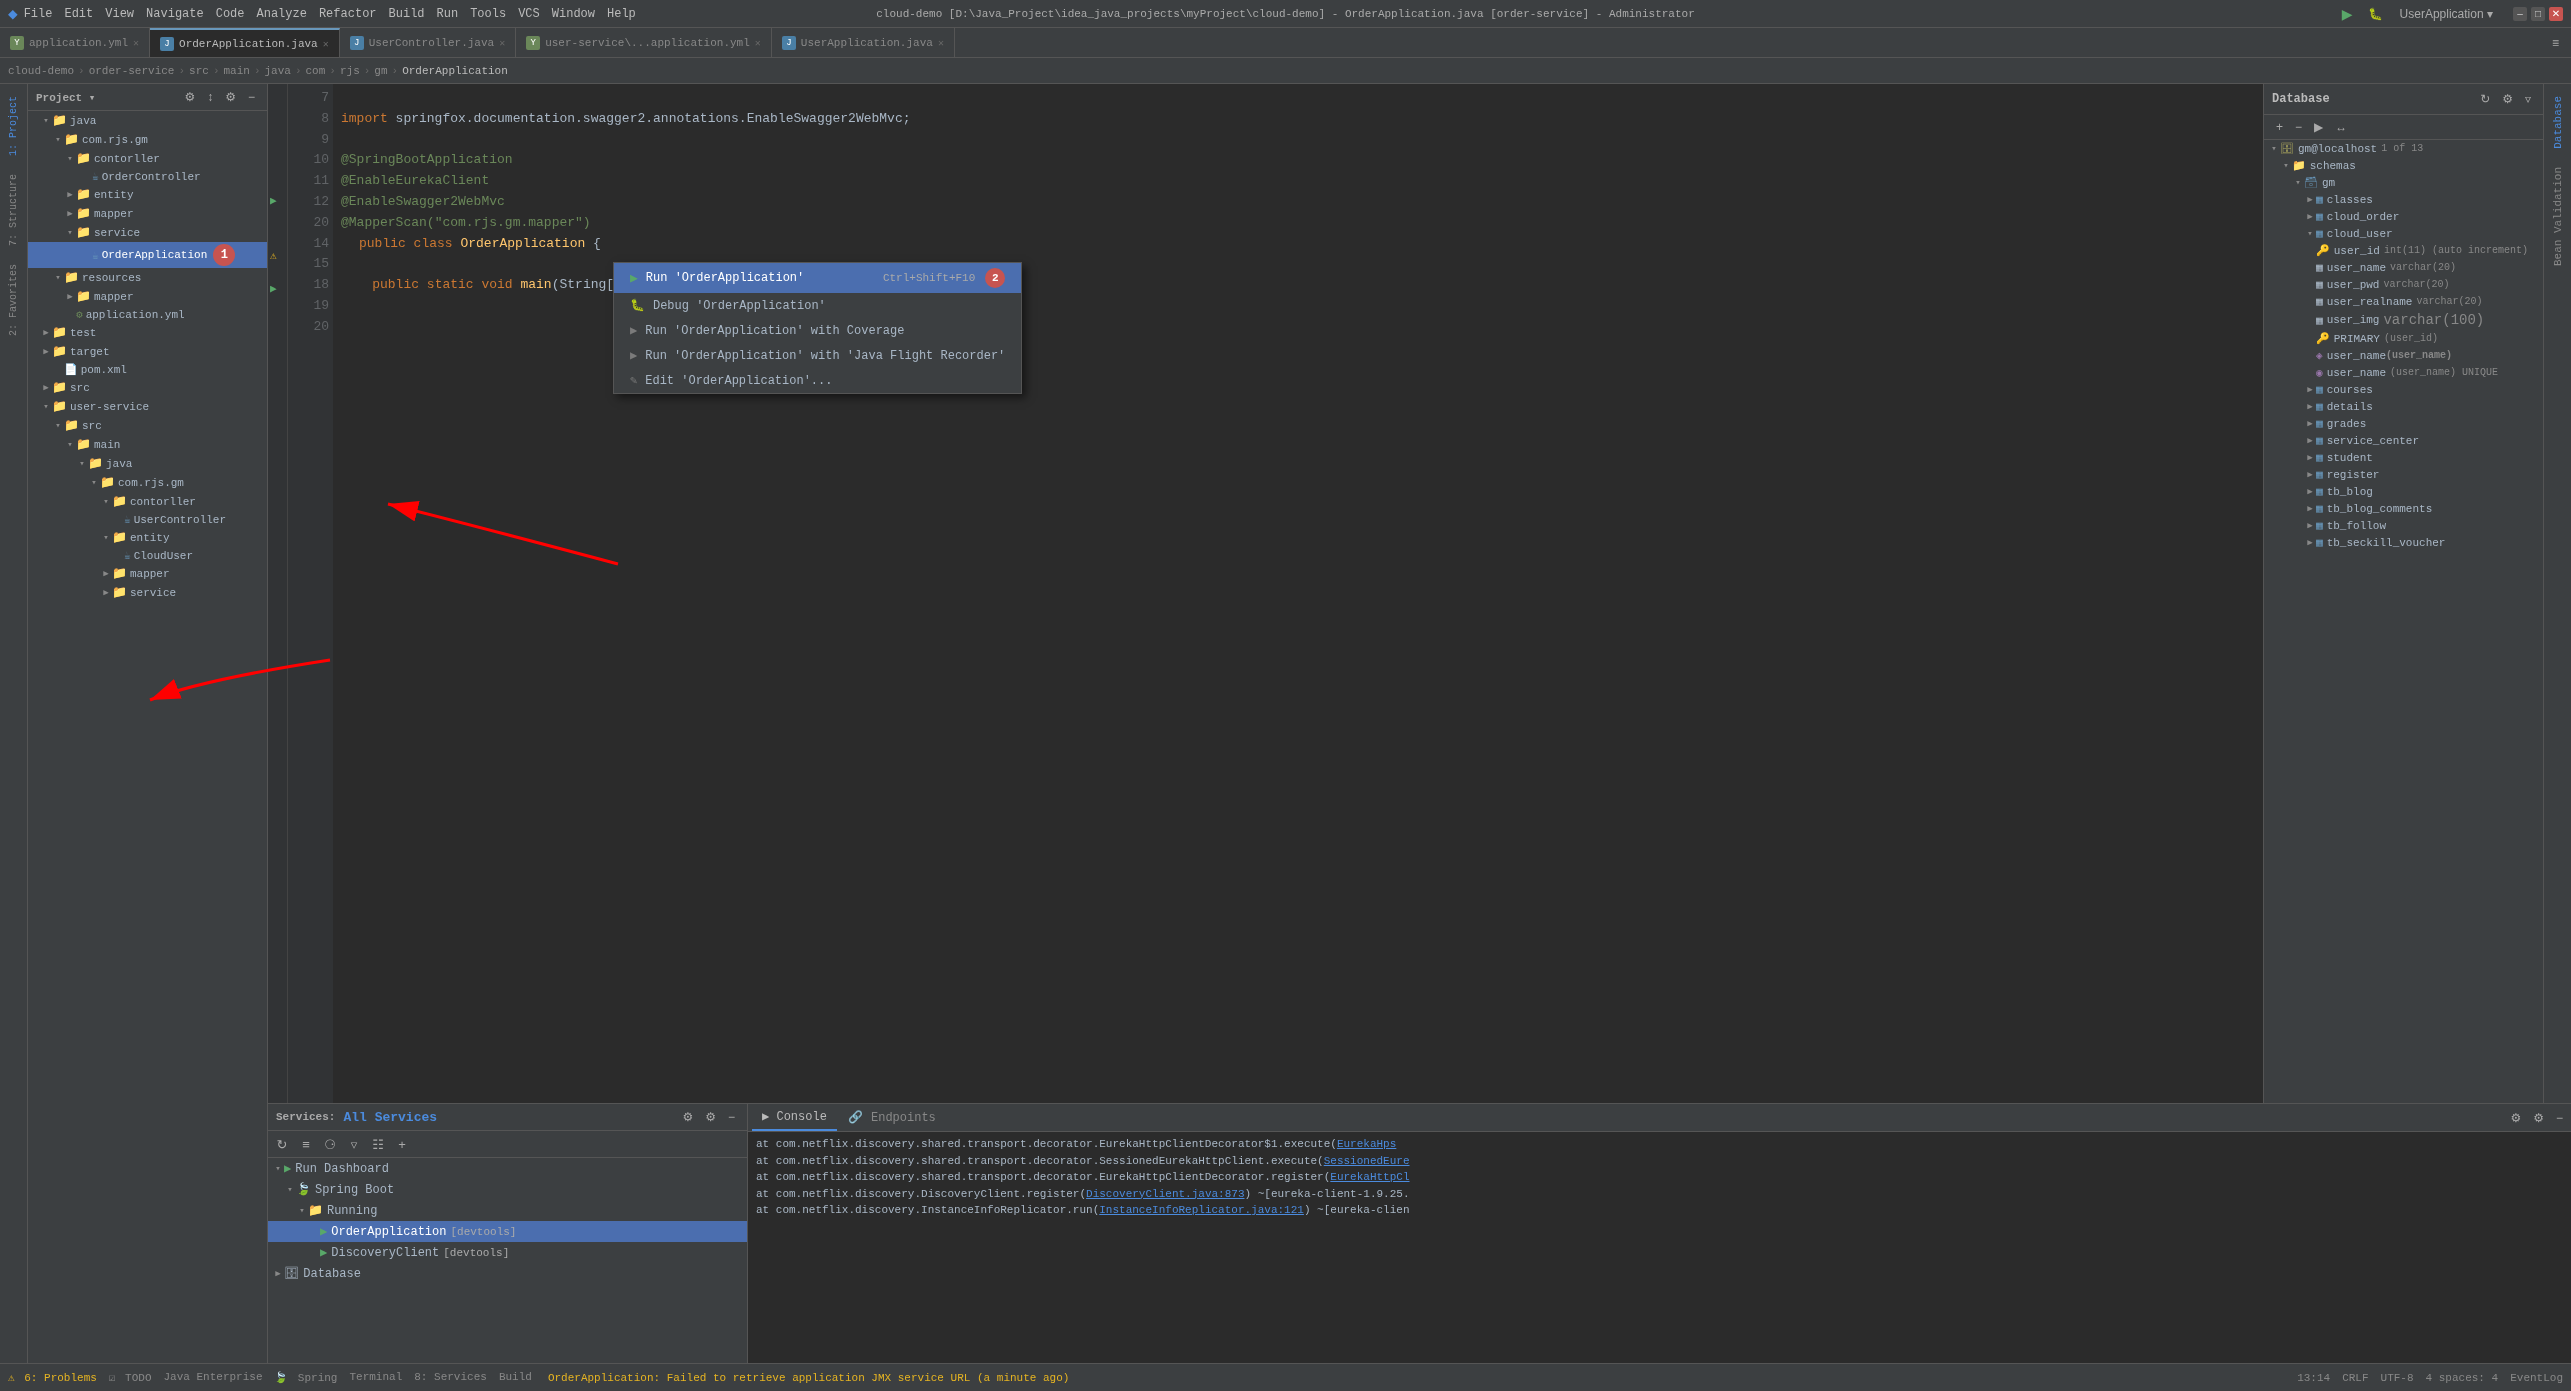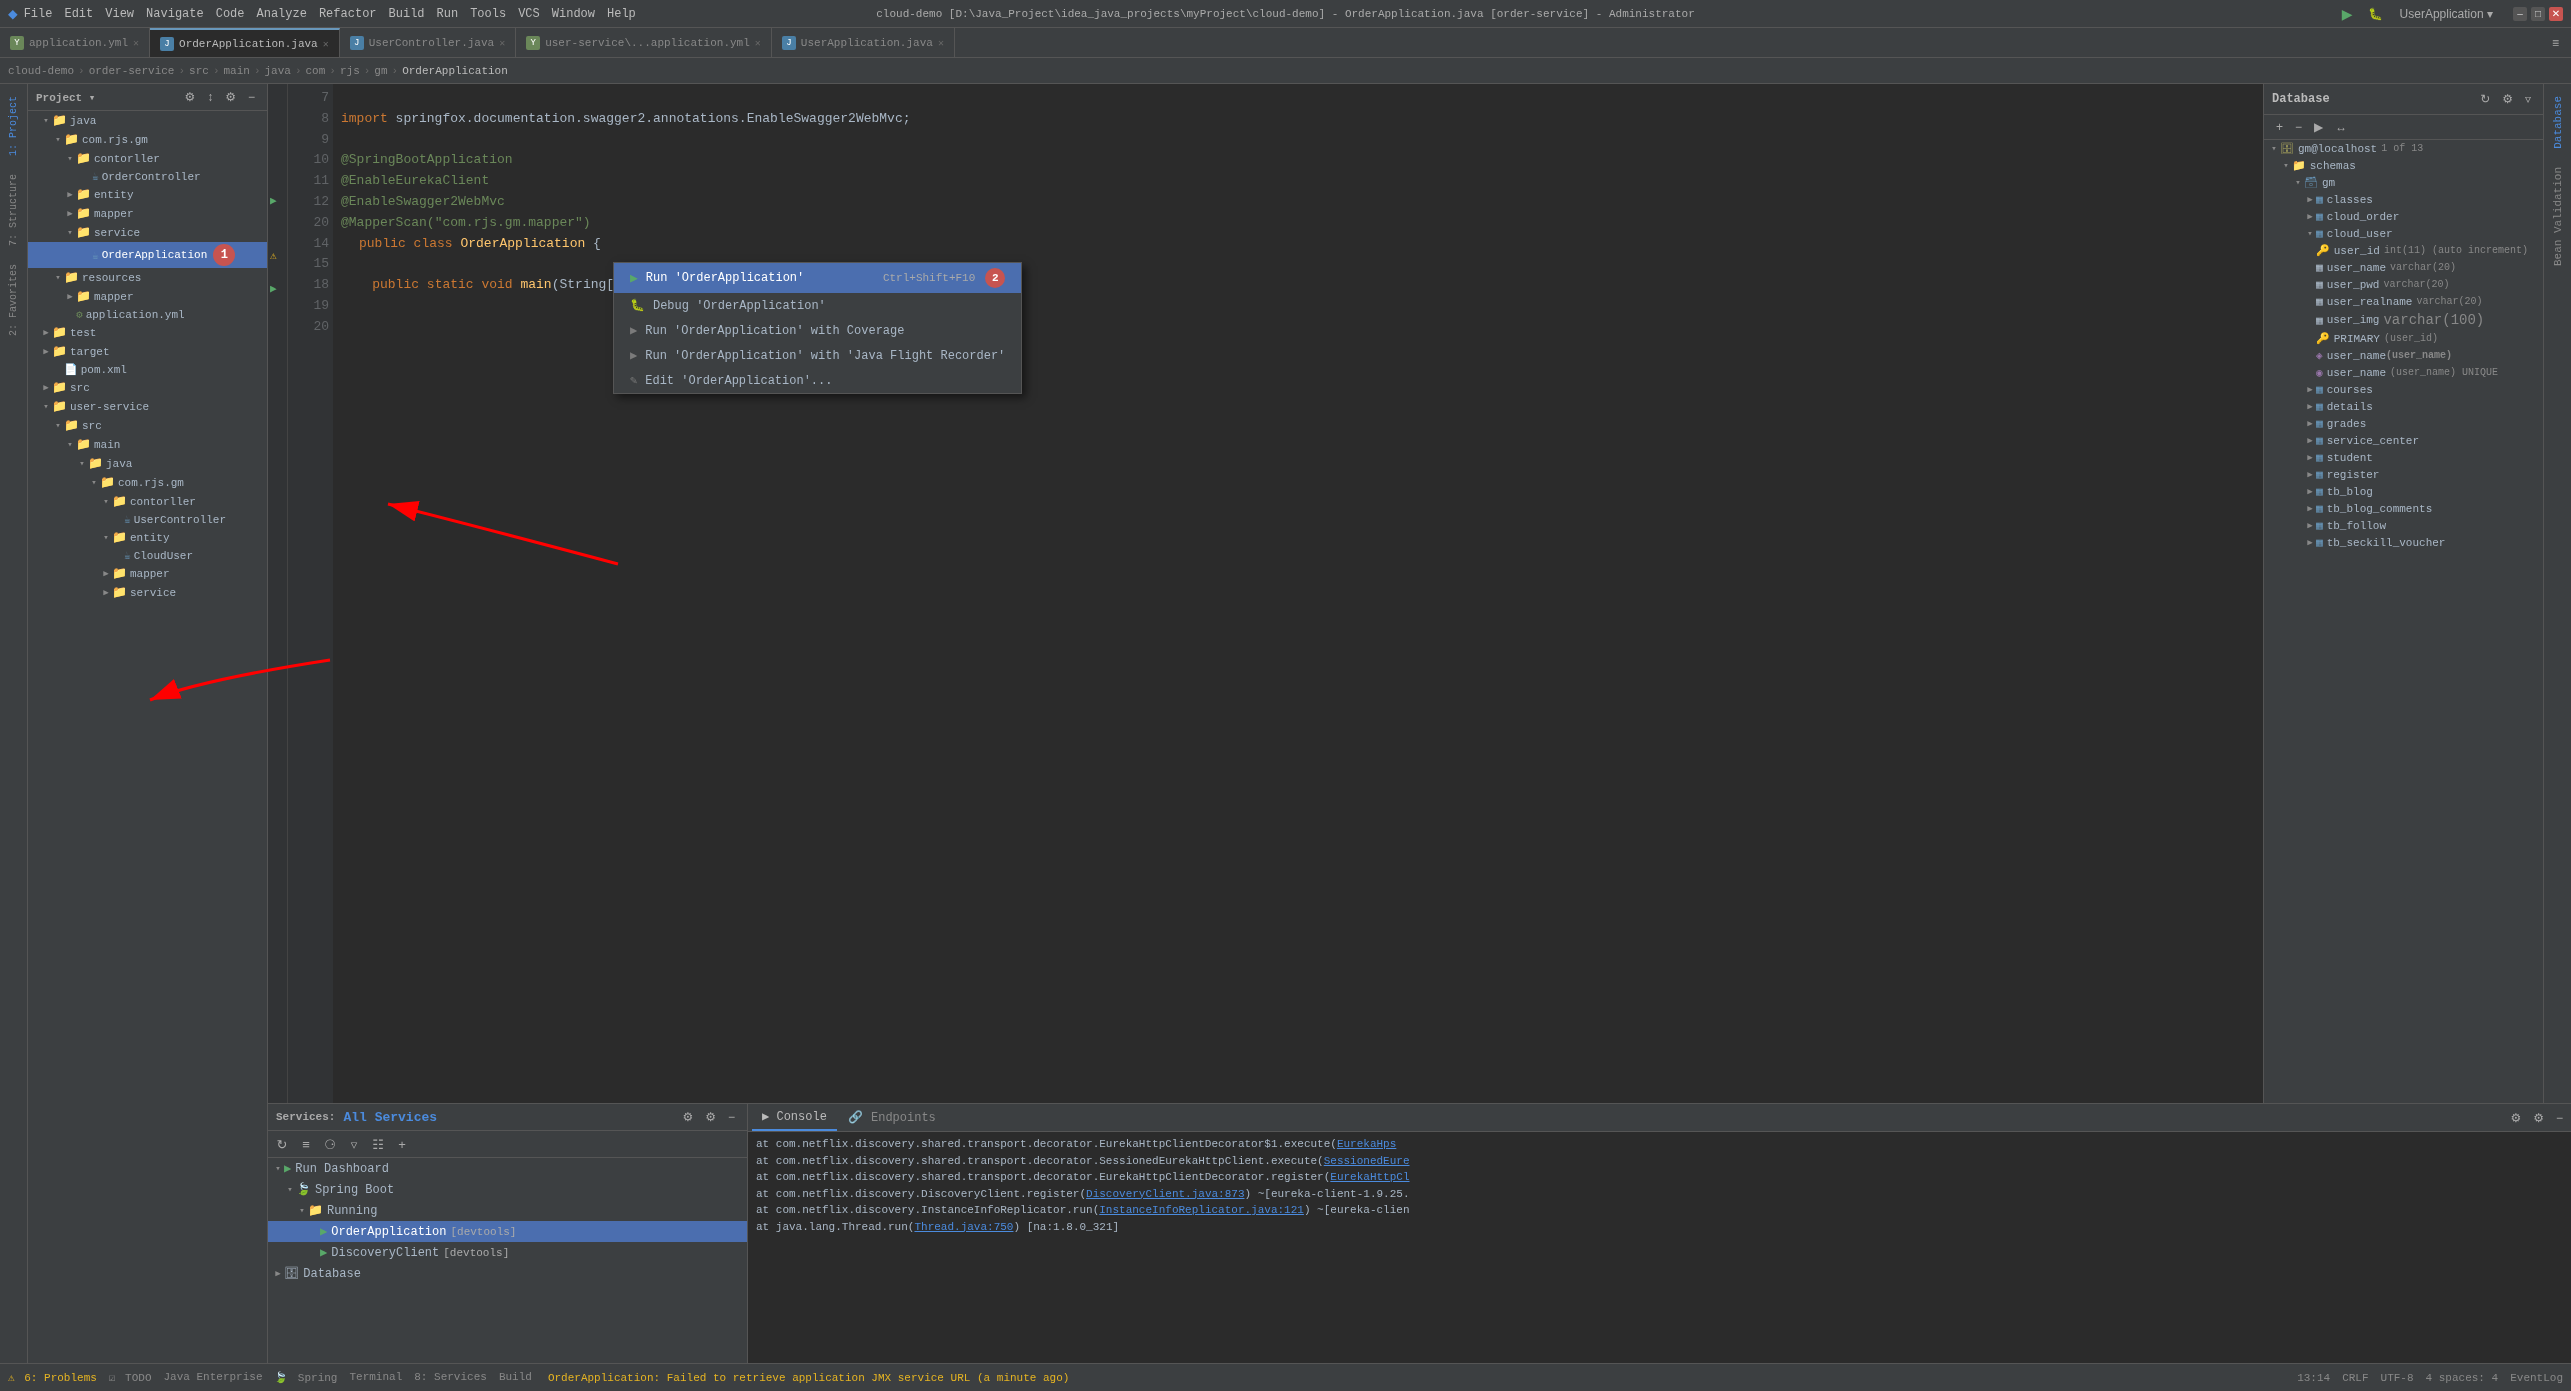--- a/index.html
+++ b/index.html
@@ -814,23 +814,20 @@
           </div>
           <div class="log-line">
             <span style="color:#a9b7c6;">  at com.netflix.discovery.shared.transport.decorator.EurekaHttpClientDecorator.register(</span><span class="log-link">EurekaHttpCl</span>
           </div>
           <div class="log-line">
             <span style="color:#a9b7c6;">  at com.netflix.discovery.DiscoveryClient.register(</span><span class="log-link">DiscoveryClient.java:873</span><span style="color:#a9b7c6;">) ~[eureka-client-1.9.25.</span>
           </div>
           <div class="log-line">
             <span style="color:#a9b7c6;">  at com.netflix.discovery.InstanceInfoReplicator.run(</span><span class="log-link">InstanceInfoReplicator.java:121</span><span style="color:#a9b7c6;">) ~[eureka-clien</span>
           </div>
-          <div class="log-line">
-            <span style="color:#a9b7c6;">  at java.lang.Thread.run(</span><span class="log-link">Thread.java:750</span><span style="color:#a9b7c6;">) [na:1.8.0_321]</span>
-          </div>
         </div>
       </div>
     </div>
   </div>
 </div>
 
 <div id="status-bar">
   <div class="status-left">
     <span class="status-item warning-color">
       <span class="status-icon">⚠</span>

